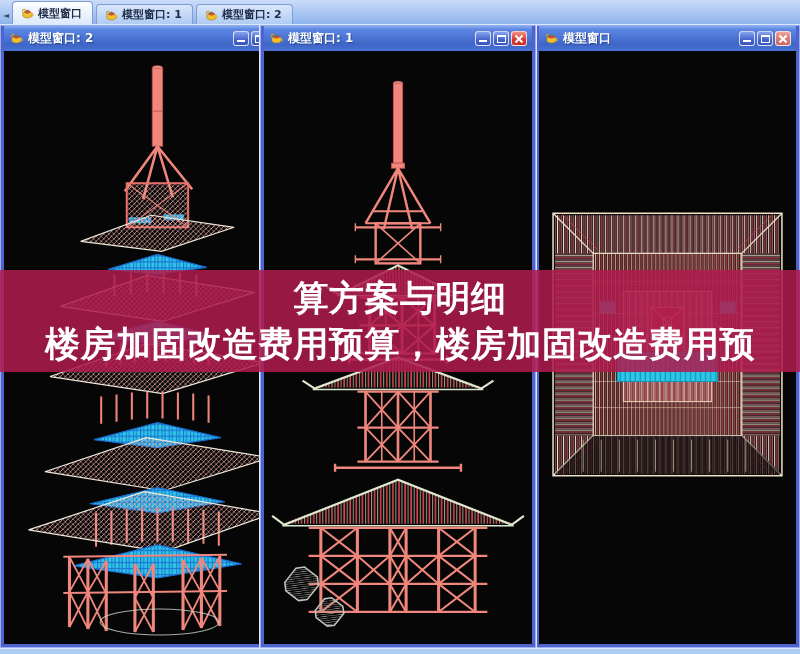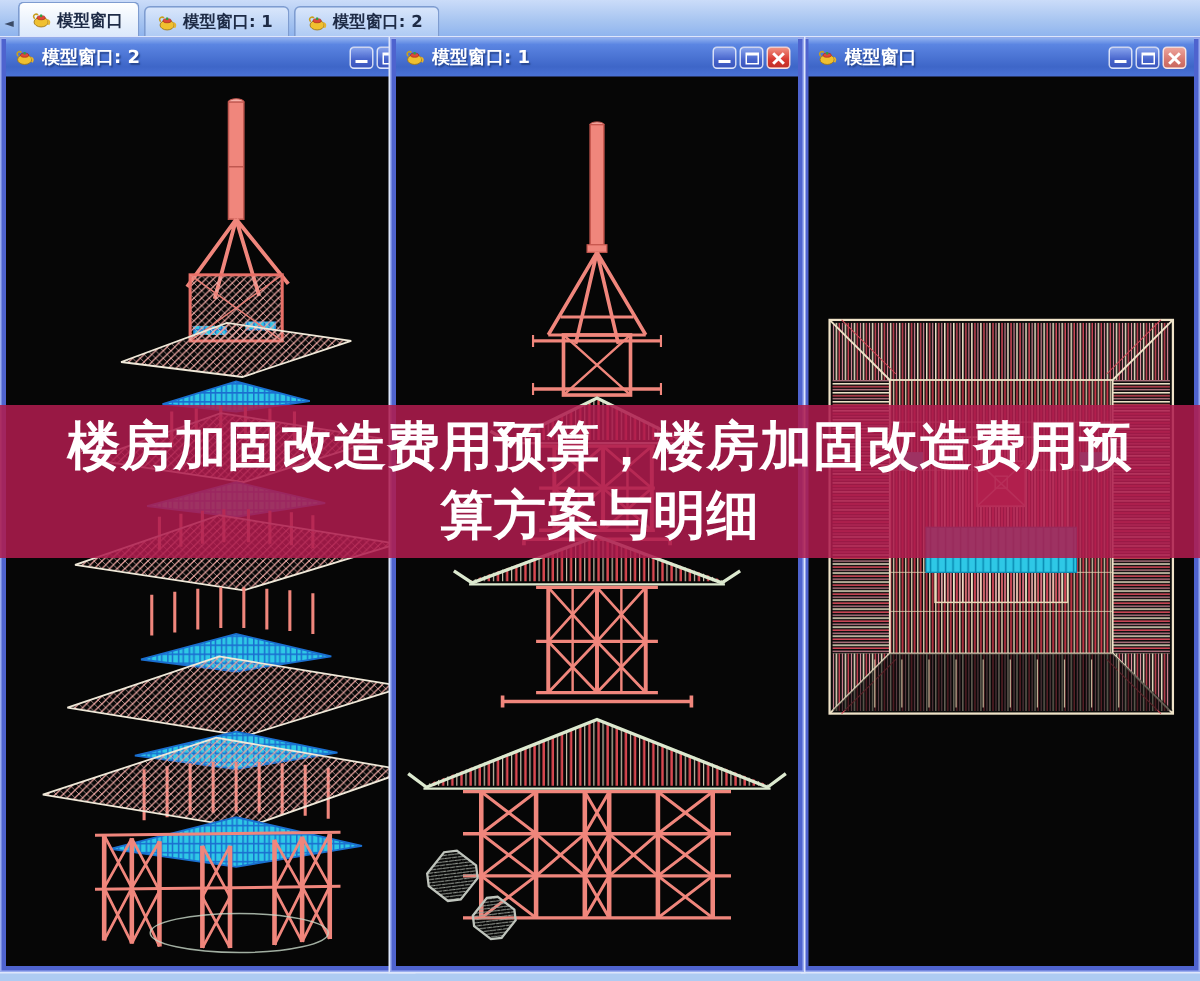--- a/index.html
+++ b/index.html
@@ -359,17 +359,17 @@
         <rect x="112" y="256" width="32" height="30" fill="#C23848" stroke="#F0A8A0" stroke-width="1.2"></rect>
         <path d="M112,256 L144,286 M144,256 L112,286" stroke="#F0A8A0" stroke-width="1"></path>
         <rect x="124" y="266" width="8" height="8" fill="none" stroke="#F0A8A0"></rect>
         <polygon points="54,384 202,384 242,422 16,422" fill="#050505" opacity="0.6"></polygon>
         <path d="M44,388 V420 M62,388 V420 M80,388 V420 M98,388 V420 M116,388 V420 M134,388 V420 M152,388 V420 M170,388 V420 M188,388 V420 M206,388 V420" stroke="#D8CCAA" stroke-width="0.8" opacity="0.85"></path>
       </svg>
     </div>
   </div>
 
   <div class="banner">
+    <div class="banner-line">算方案与明细</div>
     <div class="banner-line">楼房加固改造费用预算，楼房加固改造费用预</div>
-    <div class="banner-line">算方案与明细</div>
   </div>
 
 </div>
 
 </body></html>

